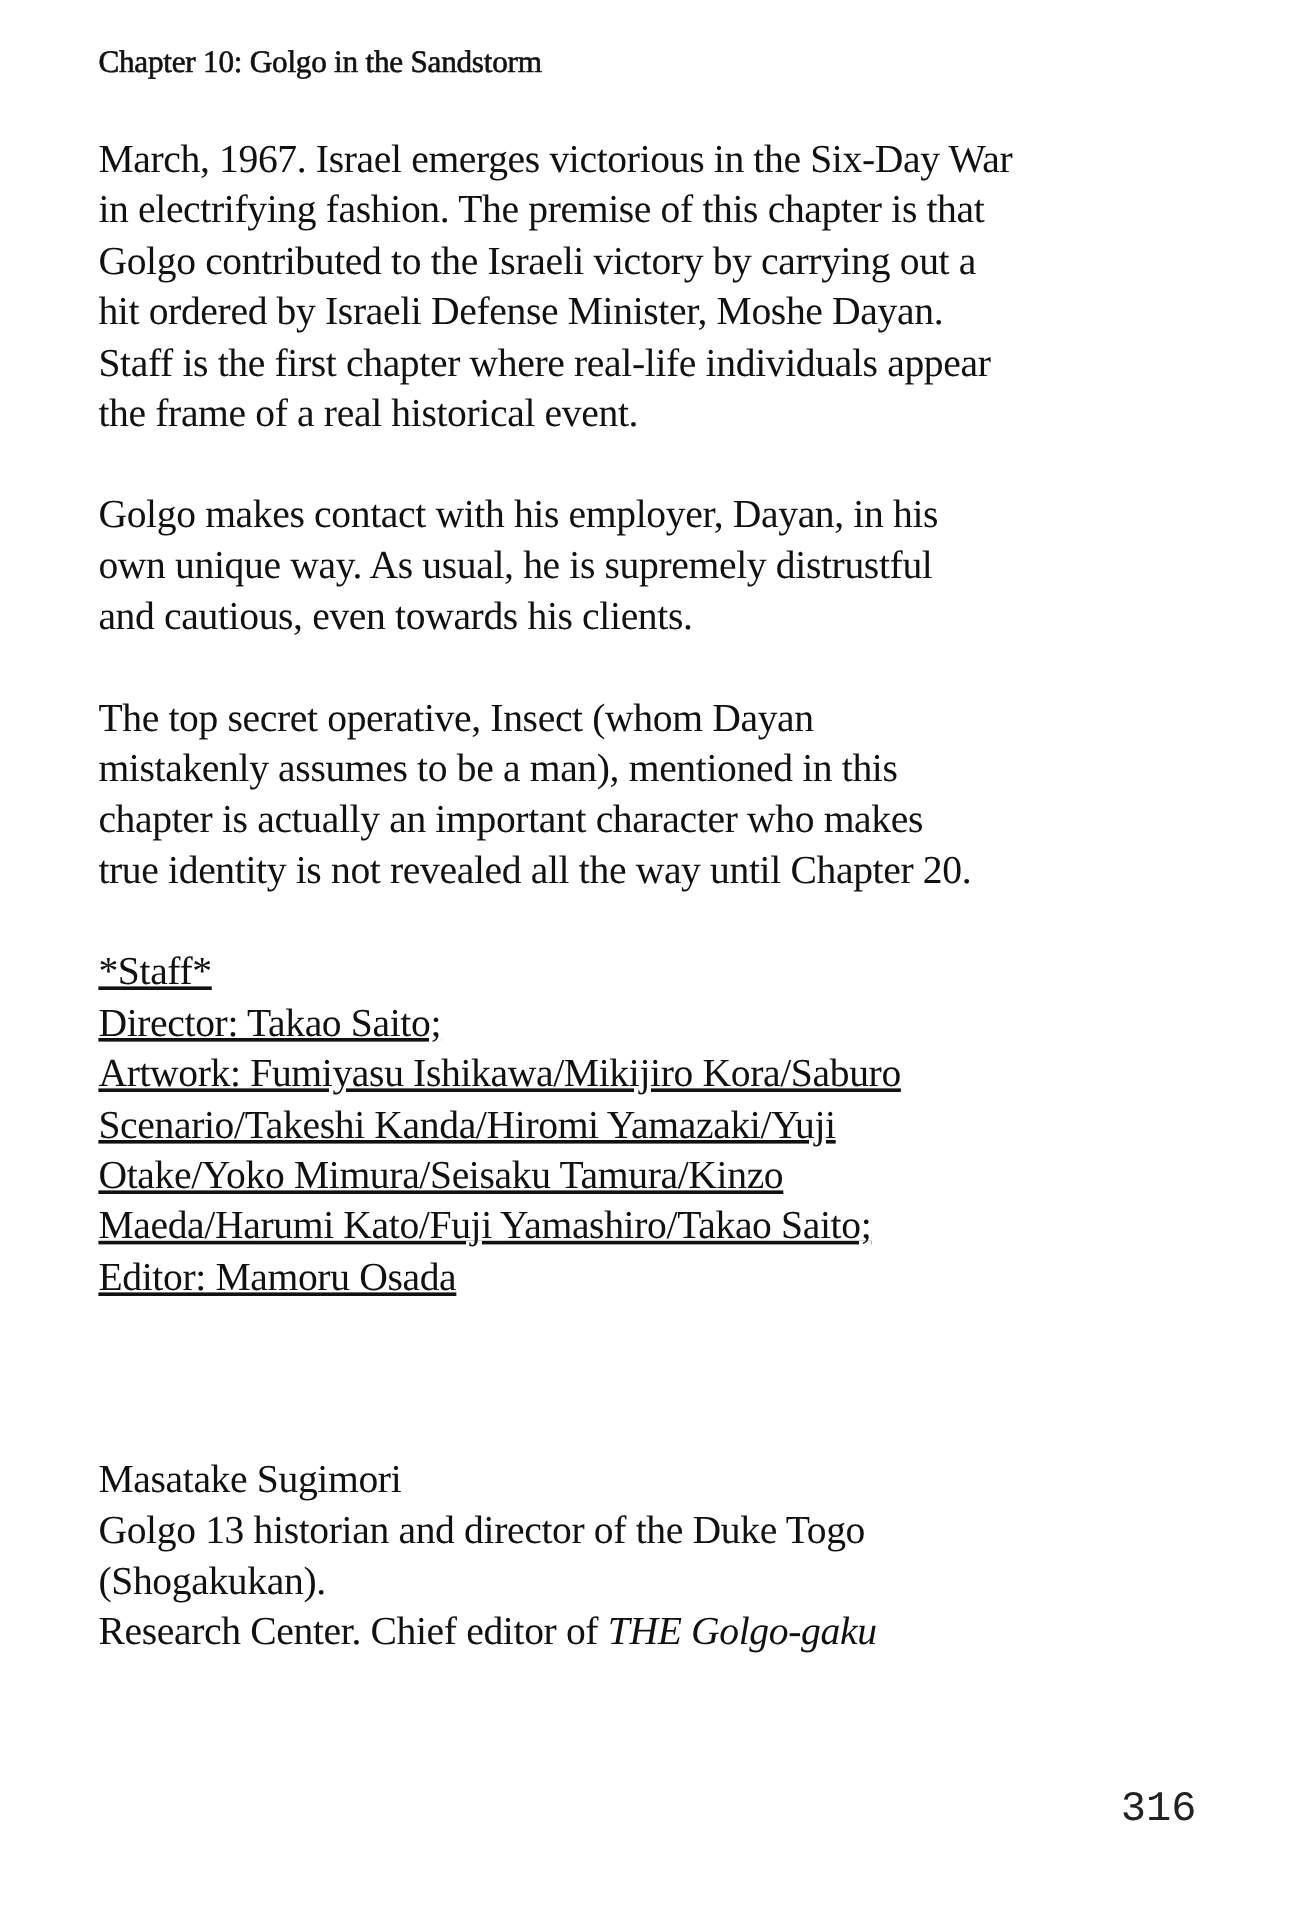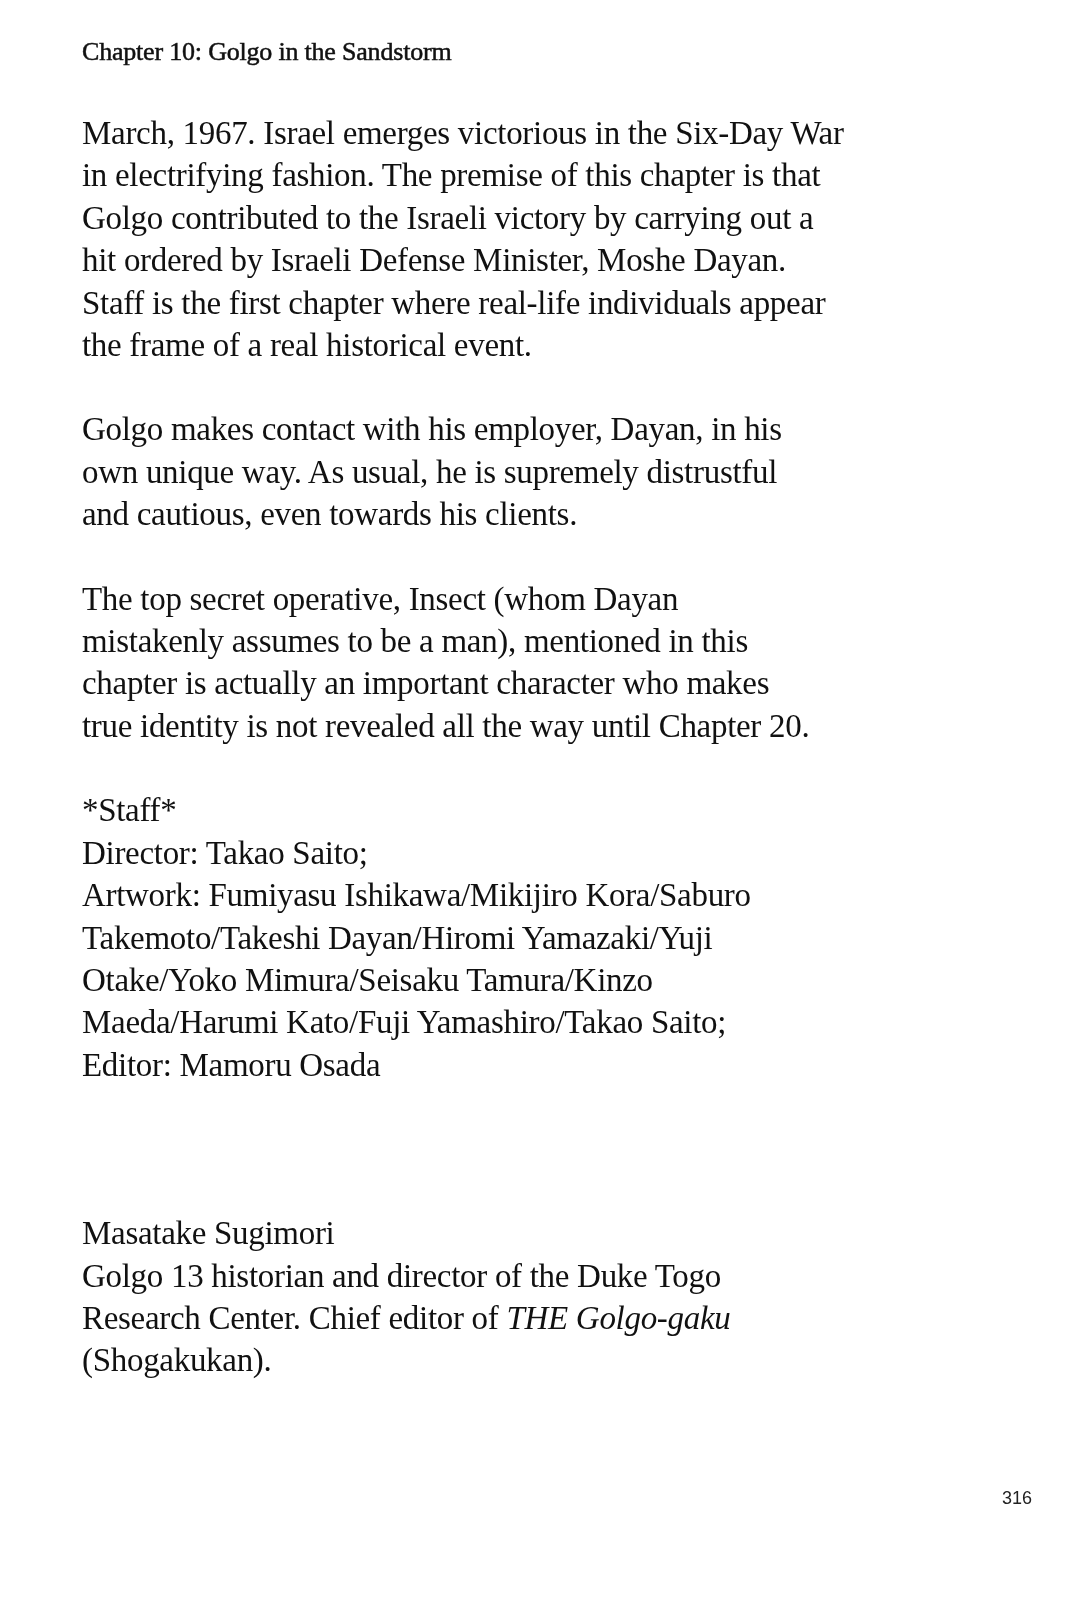--- a/index.html
+++ b/index.html
@@ -29,29 +29,29 @@
       letter-spacing: -0.2px;
       -webkit-text-stroke: 0.5px #111;
     }
     .para {
       font-size: 33px;
       line-height: 42.4px;
       margin: 0 0 42px 0;
       letter-spacing: -0.3px;
     }
     .line { display: block; white-space: nowrap; }
-    .staff { margin-top: 0; }
+    .staff { margin-top: 0; text-decoration: underline; }
     .gap-large { height: 84px; }
     .italic { font-style: italic; }
     .page-number {
       position: absolute;
-      left: 1002px;
+      left: 934px;
       top: 1488px;
-      font-size: 18px;
-      font-family: Liberation Sans, sans-serif;
+      font-size: 35px;
+      font-family: Liberation Mono, monospace;
       color: #222;
     }
   </style>
 </head>
 <body>
 
 <div class="page">
   <h1 class="title">Chapter 10: Golgo in the Sandstorm</h1>
 
   <div class="para">
@@ -73,29 +73,29 @@
     <span class="line">The top secret operative, Insect (whom Dayan</span>
     <span class="line">mistakenly assumes to be a man), mentioned in this</span>
     <span class="line">chapter is actually an important character who makes</span>
     <span class="line">true identity is not revealed all the way until Chapter 20.</span>
   </div>
 
   <div class="para staff">
     <span class="line">*Staff*</span>
     <span class="line">Director: Takao Saito;</span>
     <span class="line">Artwork: Fumiyasu Ishikawa/Mikijiro Kora/Saburo</span>
-    <span class="line">Takemoto/Takeshi Dayan/Hiromi Yamazaki/Yuji</span>
+    <span class="line">Scenario/Takeshi Kanda/Hiromi Yamazaki/Yuji</span>
     <span class="line">Otake/Yoko Mimura/Seisaku Tamura/Kinzo</span>
     <span class="line">Maeda/Harumi Kato/Fuji Yamashiro/Takao Saito;</span>
     <span class="line">Editor: Mamoru Osada</span>
   </div>
 
   <div class="gap-large"></div>
 
   <div class="para">
     <span class="line">Masatake Sugimori</span>
     <span class="line">Golgo 13 historian and director of the Duke Togo</span>
+    <span class="line">(Shogakukan).</span>
     <span class="line"><span>Research Center. Chief editor of </span><span class="italic">THE Golgo-gaku</span></span>
-    <span class="line">(Shogakukan).</span>
   </div>
 </div>
 
 <div class="page-number">316</div>
 
 </body></html>

